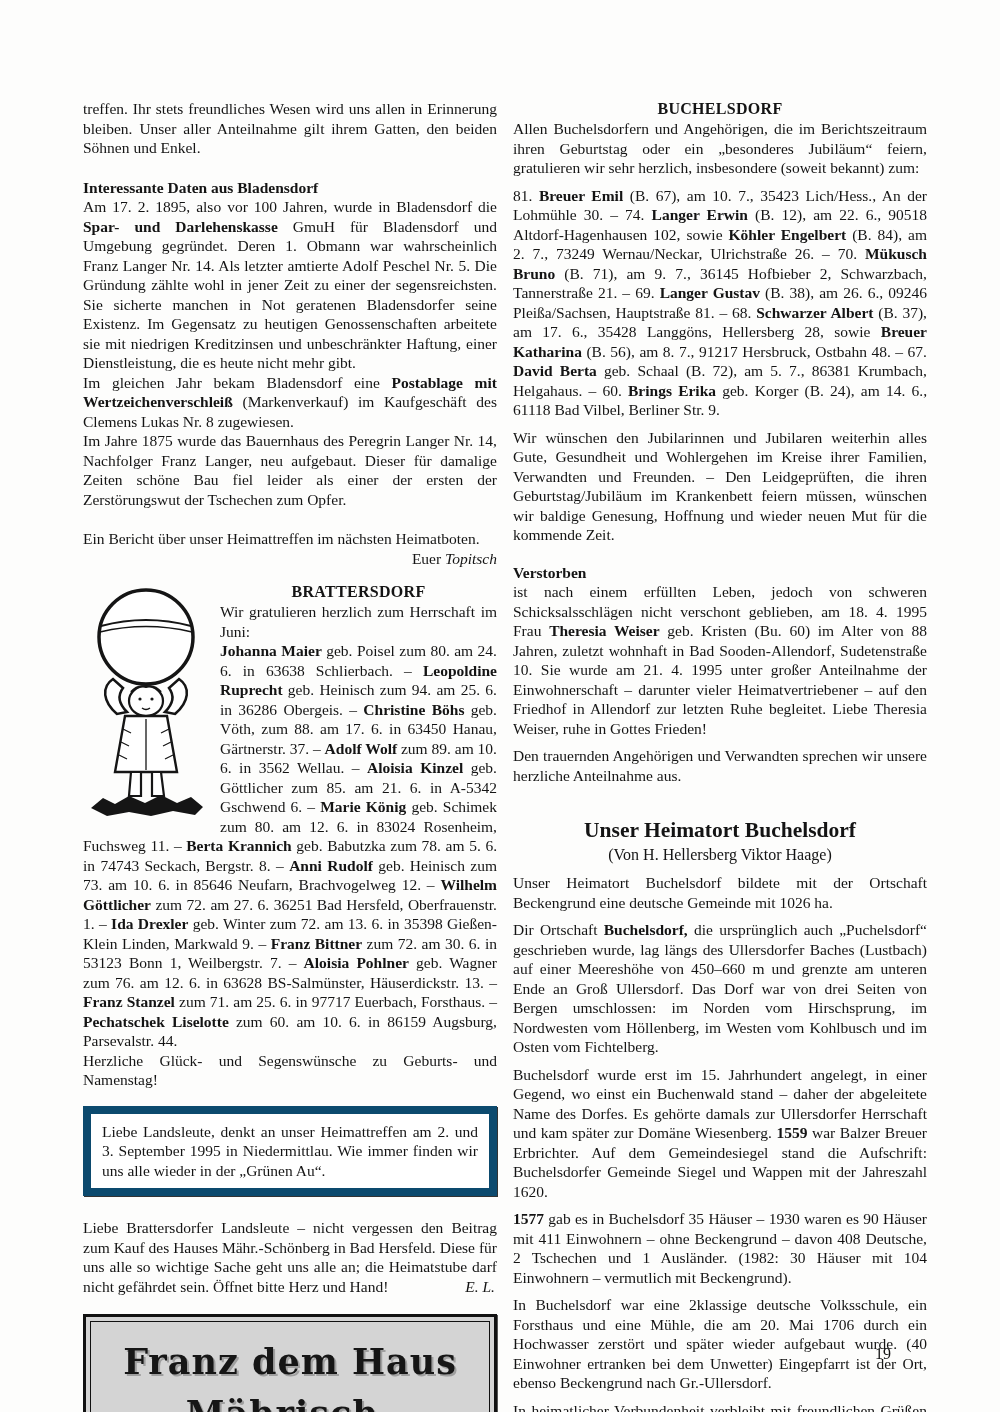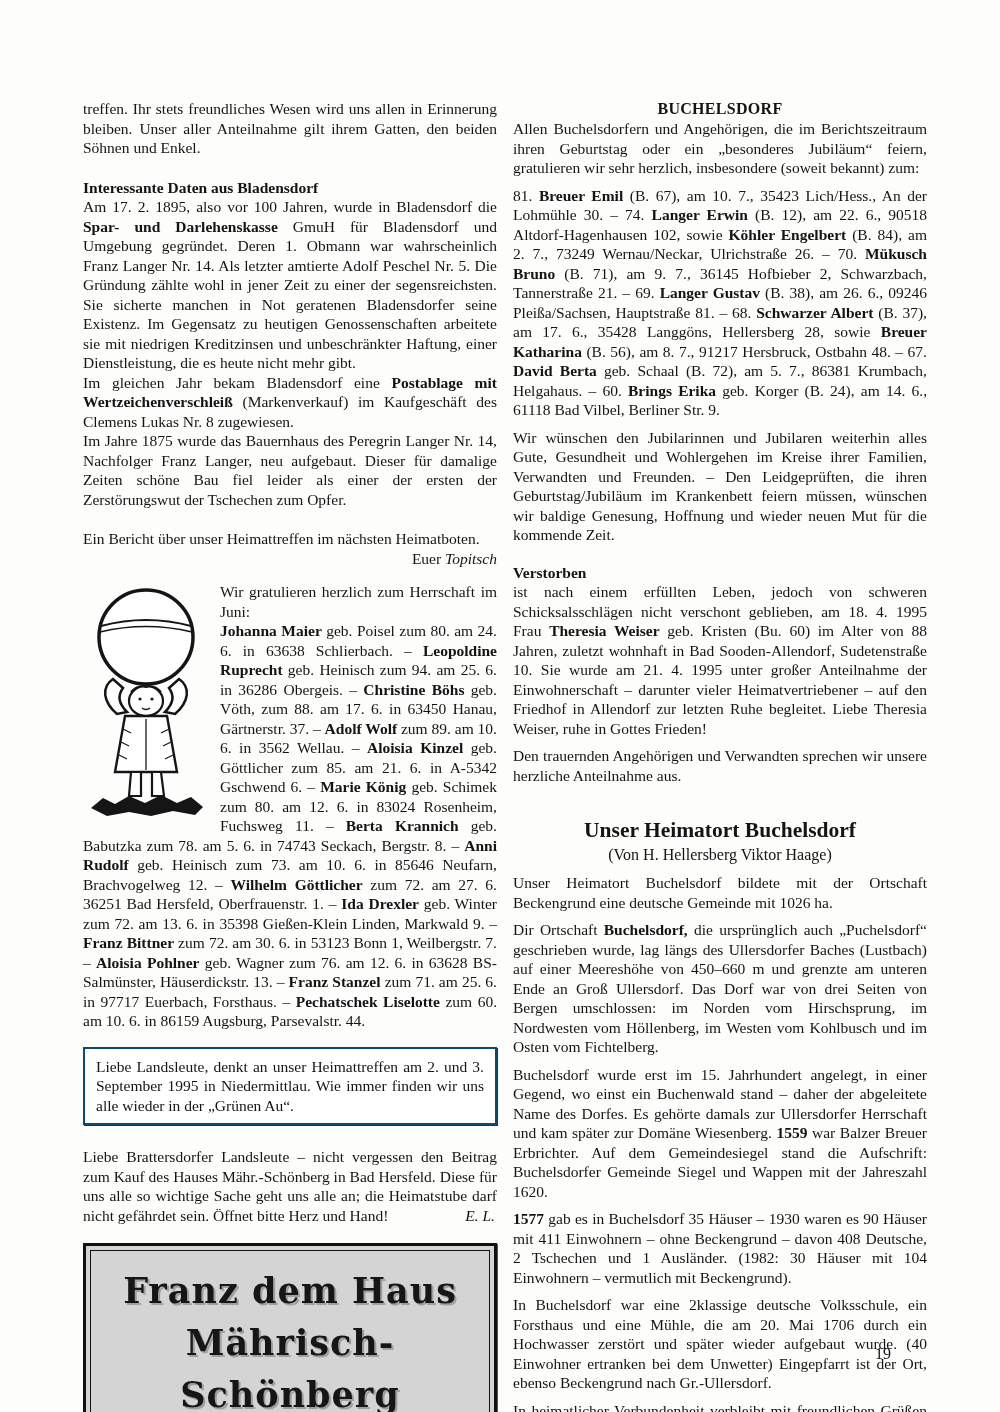--- a/index.html
+++ b/index.html
@@ -18,21 +18,21 @@
   .mt16{margin-top:16px;}
   .mt18{margin-top:18px;}
   .mt20{margin-top:20px;}
   .mt22{margin-top:22px;}
   .sig{font-size:15.5px;line-height:19.5px;text-align:right;}
   .sig-overlay{font-size:15.5px;line-height:19.5px;text-align:right;margin-top:-19.5px;font-style:italic;padding-right:2px;}
   .sechead{font-weight:bold;font-size:16px;line-height:20px;text-align:center;letter-spacing:.3px;}
   .bratt::after{content:"";display:block;clear:both;}
   .atlas{float:left;width:127px;height:236px;margin:2px 10px 2px 0;}
   .atlas svg{display:block;width:127px;height:236px;}
-  .notice{margin-top:16px;border:2px solid #0c4a6e;box-shadow:1px 1px 0 #333;padding:8px 11px;background:#fff;}
+  .notice{margin-top:16px;border:8px solid #0c4a6e;box-shadow:1px 1px 0 #333;padding:8px 11px;background:#fff;}
   .banner{margin-top:18px;border:3px solid #111;background:#d4d4d4;padding:4px;box-shadow:1px 1px 0 #555;}
   .banner-inner{border:1px solid #111;padding:14px 0 20px 0;text-align:center;}
   .blackletter{font-family:"DejaVu Serif",serif;font-weight:bold;font-size:35px;line-height:52px;
                color:#161616;text-shadow:2px 2px 0 #9f9f9f;letter-spacing:1px;}
   .bigtitle{font-weight:bold;font-size:21.5px;line-height:27px;text-align:center;margin-top:32px;}
   .subtitle{font-size:16px;line-height:21px;text-align:center;}
   .pagenum{position:absolute;left:875px;top:1345px;font-size:16px;}
 </style>
 </head>
 <body>
@@ -64,22 +64,24 @@
           <circle cx="69" cy="115" r="1.6" fill="#151515"></circle>
           <path d="M59 124 Q63 127 67 124" fill="none" stroke="#151515" stroke-width="1.5"></path>
           <path d="M42 132 L84 132 L94 188 L32 188 Z" fill="#fff" stroke="#151515" stroke-width="2.4"></path>
           <line x1="63" y1="135" x2="63" y2="186" stroke="#151515" stroke-width="1.3"></line>
           <path d="M40 145 l8 4 M38 158 l8 4 M36 171 l8 4 M86 145 l-8 4 M88 158 l-8 4 M90 171 l-8 4" stroke="#151515" stroke-width="1.2"></path>
           <path d="M48 188 L46 212 L58 212 L58 188 Z" fill="#fff" stroke="#151515" stroke-width="2.2"></path>
           <path d="M69 188 L69 212 L81 212 L78 188 Z" fill="#fff" stroke="#151515" stroke-width="2.2"></path>
           <path d="M8 224 L20 214 L32 220 L46 212 L62 219 L78 211 L94 219 L108 213 L120 223 L112 231 L90 227 L68 232 L46 228 L24 232 Z" fill="#151515"></path>
         </svg>
       </div>
+      <div class="sechead">BRATTERSDORF</div>
       <p>Wir gratulieren herzlich zum Herrschaft im Juni:</p>
       <p><span class="b">Johanna Maier</span><span> geb. Poisel zum 80. am 24. 6. in 63638 Schlierbach. – </span><span class="b">Leopoldine Ruprecht</span><span> geb. Heinisch zum 94. am 25. 6. in 36286 Obergeis. – </span><span class="b">Christine Böhs</span><span> geb. Vöth, zum 88. am 17. 6. in 63450 Hanau, Gärtnerstr. 37. – </span><span class="b">Adolf Wolf</span><span> zum 89. am 10. 6. in 3562 Wellau. – </span><span class="b">Aloisia Kinzel</span><span> geb. Göttlicher zum 85. am 21. 6. in A-5342 Gschwend 6. – </span><span class="b">Marie König</span><span> geb. Schimek zum 80. am 12. 6. in 83024 Rosenheim, Fuchsweg 11. – </span><span class="b">Berta Krannich</span><span> geb. Babutzka zum 78. am 5. 6. in 74743 Seckach, Bergstr. 8. – </span><span class="b">Anni Rudolf</span><span> geb. Heinisch zum 73. am 10. 6. in 85646 Neufarn, Brachvogelweg 12. – </span><span class="b">Wilhelm Göttlicher</span><span> zum 72. am 27. 6. 36251 Bad Hersfeld, Oberfrauenstr. 1. – </span><span class="b">Ida Drexler</span><span> geb. Winter zum 72. am 13. 6. in 35398 Gießen-Klein Linden, Markwald 9. – </span><span class="b">Franz Bittner</span><span> zum 72. am 30. 6. in 53123 Bonn 1, Weilbergstr. 7. – </span><span class="b">Aloisia Pohlner</span><span> geb. Wagner zum 76. am 12. 6. in 63628 BS-Salmünster, Häuserdickstr. 13. – </span><span class="b">Franz Stanzel</span><span> zum 71. am 25. 6. in 97717 Euerbach, Forsthaus. – </span><span class="b">Pechatschek Liselotte</span><span> zum 60. am 10. 6. in 86159 Augsburg, Parsevalstr. 44.</span></p>
+      <p>Herzliche Glück- und Segenswünsche zu Geburts- und Namenstag!</p>
     </div>
 
     <div class="notice">
       <p>Liebe Landsleute, denkt an unser Heimattreffen am 2. und 3. September 1995 in Niedermittlau. Wie immer finden wir uns alle wieder in der „Grünen Au“.</p>
     </div>
 
     <p class="mt22">Liebe Brattersdorfer Landsleute – nicht vergessen den Beitrag zum Kauf des Hauses Mähr.-Schönberg in Bad Hersfeld. Diese für uns alle so wichtige Sache geht uns alle an; die Heimatstube darf nicht gefährdet sein. Öffnet bitte Herz und Hand!</p>
     <div class="sig-overlay">E. L.</div>
 
     <div class="banner">

